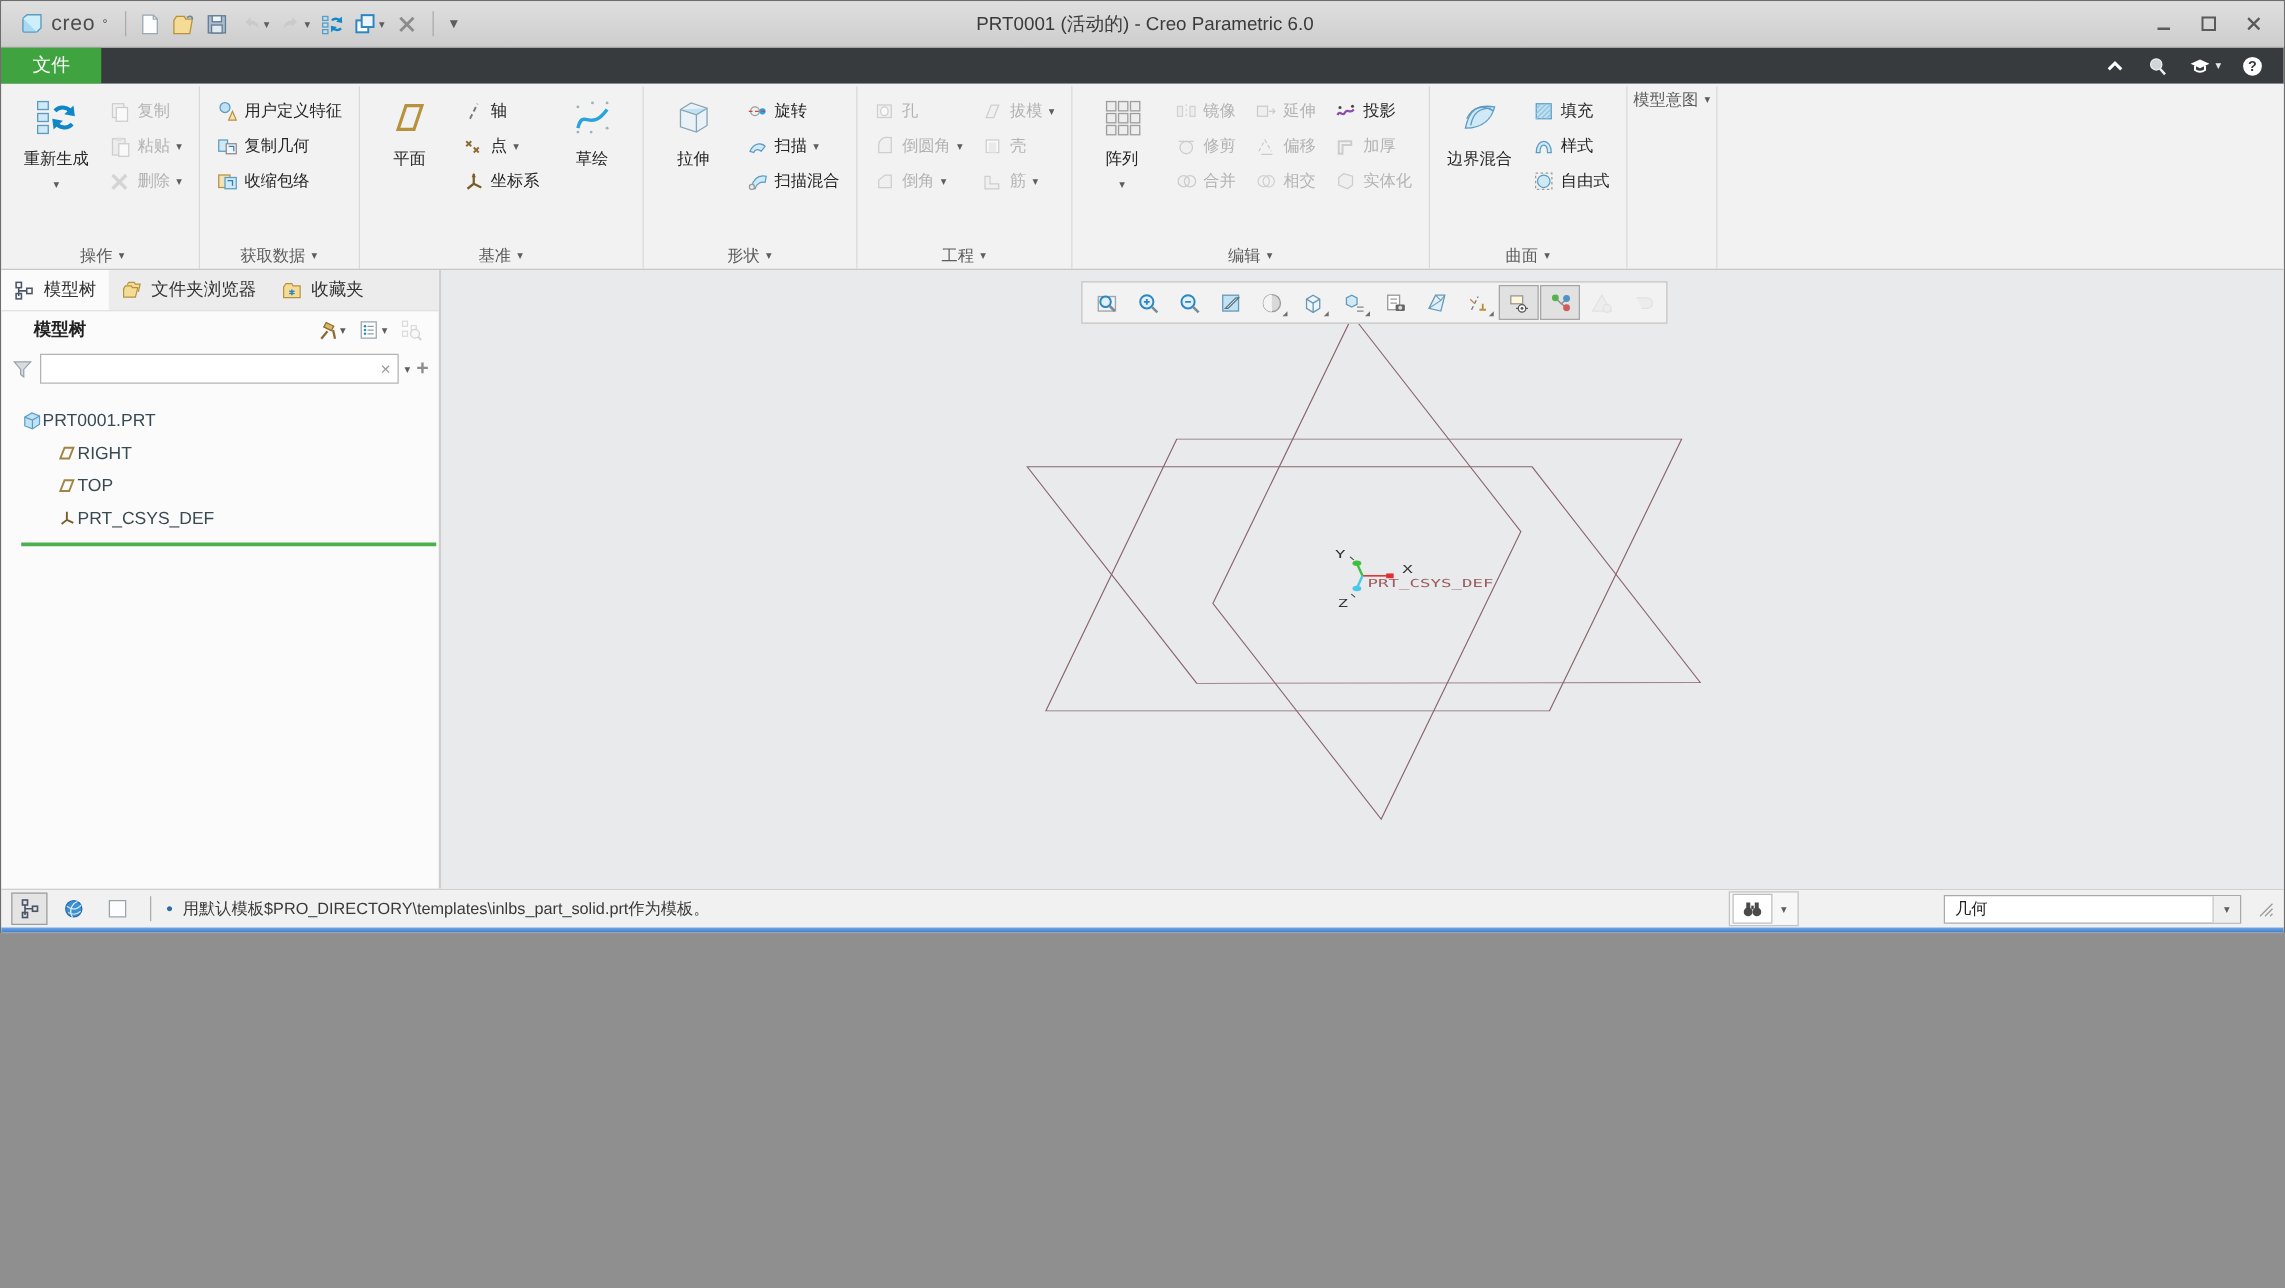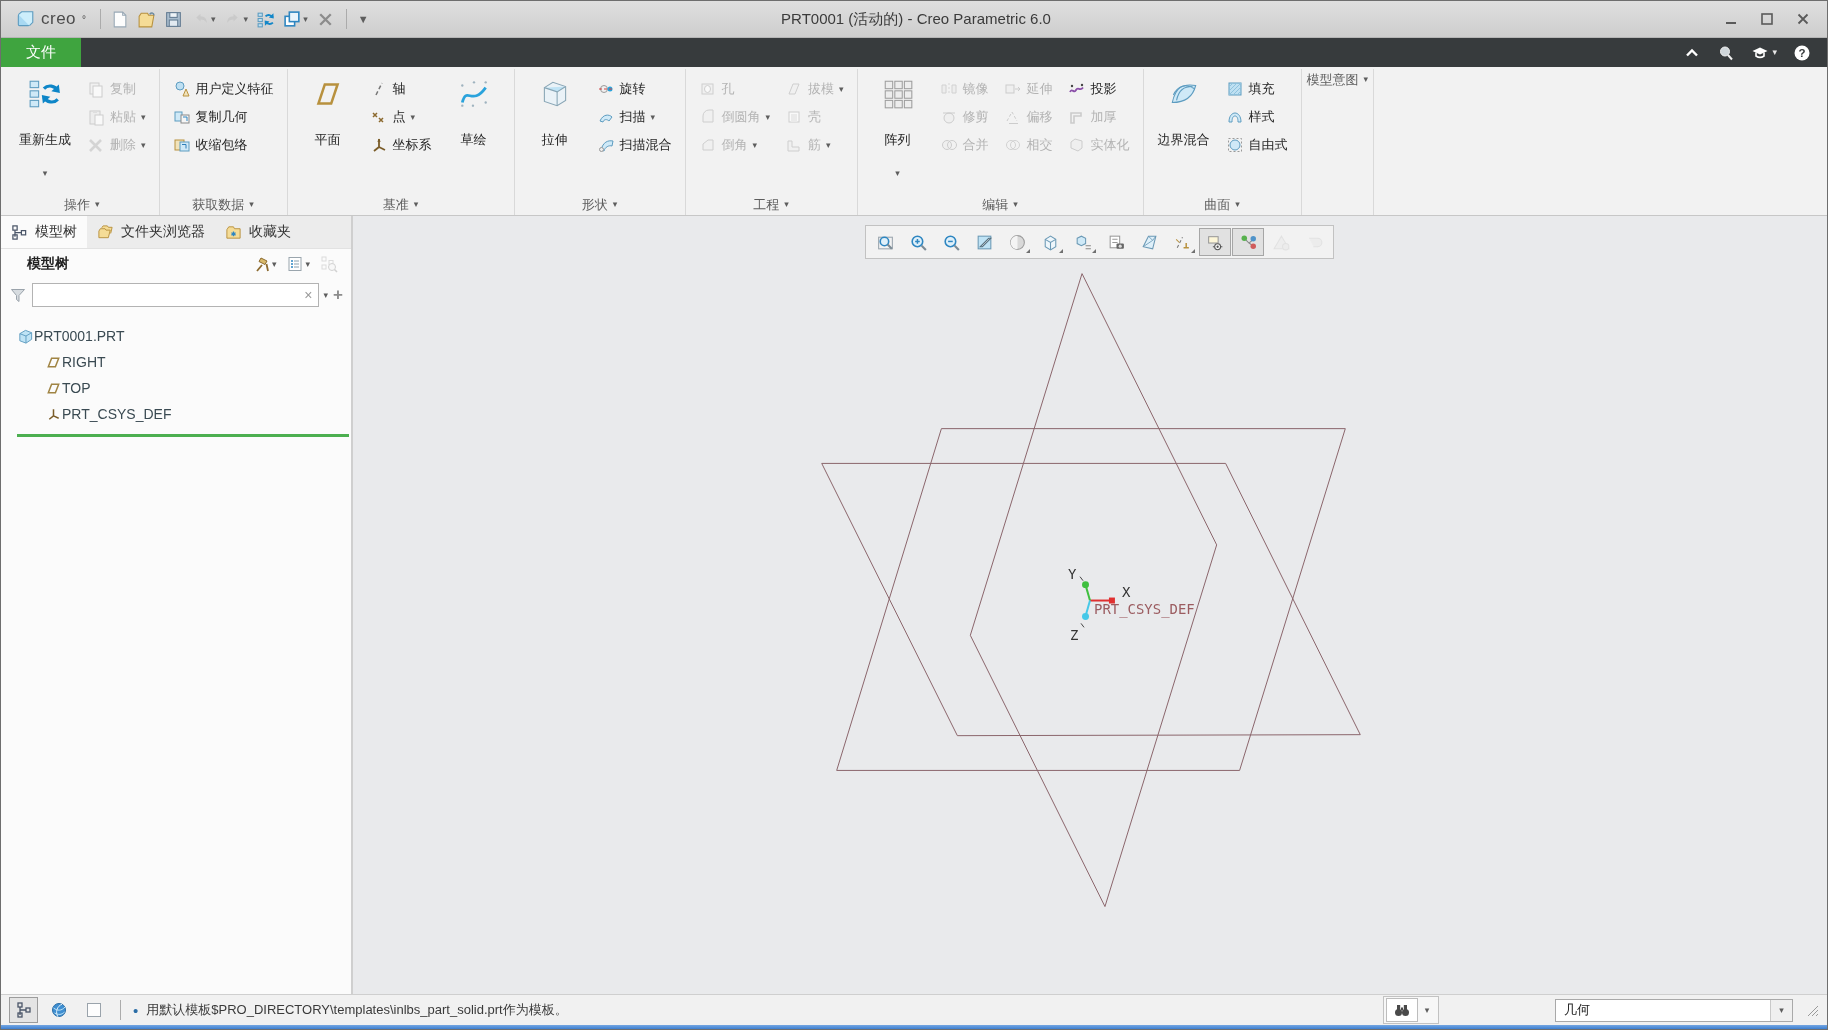--- a/index.html
+++ b/index.html
@@ -1,16 +1,16 @@
 <!DOCTYPE html>
 <html><head>
 <meta charset="utf-8">
 <style>
   html,body{margin:0;padding:0;background:#8f8f8f;font-family:"Liberation Sans",sans-serif;}
-  .window{width:1828px;height:1030px;margin:0 auto;border:1px solid #6e6e6e;box-sizing:border-box;
+  .window{width:1828px;height:747px;margin:0 auto;border:1px solid #6e6e6e;box-sizing:border-box;
           display:flex;flex-direction:column;background:#f2f2f2;position:relative;overflow:hidden;}
   .ic{display:inline-flex;align-items:center;justify-content:center;line-height:0;}
   .arr{font-size:9px;color:#5d5d5d;line-height:1;}
   
   .titlebar{height:36px;background:linear-gradient(#dfdfdf,#cdcdcd);display:flex;align-items:center;
             padding:0 8px;position:relative;border-bottom:1px solid #b5b5b5;flex:none;}
   .logo{display:flex;align-items:center;gap:6px;margin:0 8px 0 6px;}
   .logo-text{font-size:17px;color:#4c4c4c;letter-spacing:.5px;}
   .logo-deg{font-size:10px;color:#4c4c4c;vertical-align:top;}
   .qat{display:flex;align-items:center;gap:2px;}
@@ -23,21 +23,21 @@
   .tabrow{height:29px;background:#373b3d;display:flex;align-items:stretch;flex:none;}
   .ftab{width:80px;background:#3fa43f;color:#fff;font-size:15px;display:flex;align-items:center;justify-content:center;}
   .rtab{padding:0 21px;color:#f2f2f2;font-size:15px;display:flex;align-items:center;}
   .rtab.active{background:#ffffff;color:#3e8e41;}
   .tabrow-right{margin-left:auto;display:flex;align-items:center;gap:16px;padding-right:16px;}
   
   .ribbon{height:146px;background:#f2f2f2;border-bottom:1px solid #c7c7c7;display:flex;flex:none;padding:2px 0 0 4px;}
   .rgroup{display:flex;flex-direction:column;border-right:1px solid #d9d9d9;padding:0 5px;}
   .gbody{flex:1;display:flex;align-items:flex-start;gap:5px;padding:5px 3px 0 3px;}
   .glabel{height:21px;display:flex;align-items:center;justify-content:center;gap:5px;color:#5d5d5d;font-size:13px;}
-  .bigbtn{display:flex;flex-direction:column;align-items:center;padding:3px 6px 0 6px;min-width:52px;gap:20px;border-radius:2px;}
+  .bigbtn{display:flex;flex-direction:column;align-items:center;padding:3px 6px 0 6px;min-width:52px;gap:7px;border-radius:2px;}
   .bigbtn .lbl{font-size:13px;color:#262626;white-space:nowrap;}
   .scol{display:flex;flex-direction:column;gap:2px;padding-top:2px;}
   .sbtn{display:flex;align-items:center;gap:5px;height:26px;padding:0 5px;font-size:13px;color:#262626;
         border-radius:2px;white-space:nowrap;}
   .disabled{color:#b3b3b3 !important;}
   .disabled .ic svg{filter:grayscale(1) opacity(.5);}
   
   .content{flex:1;display:flex;min-height:0;}
   .leftpanel{width:350px;flex:none;background:#fbfbfb;border-right:2px solid #cfcfcf;display:flex;flex-direction:column;}
   .ltabs{height:32px;background:#ececec;display:flex;align-items:stretch;border-bottom:1px solid #e2e2e2;}

